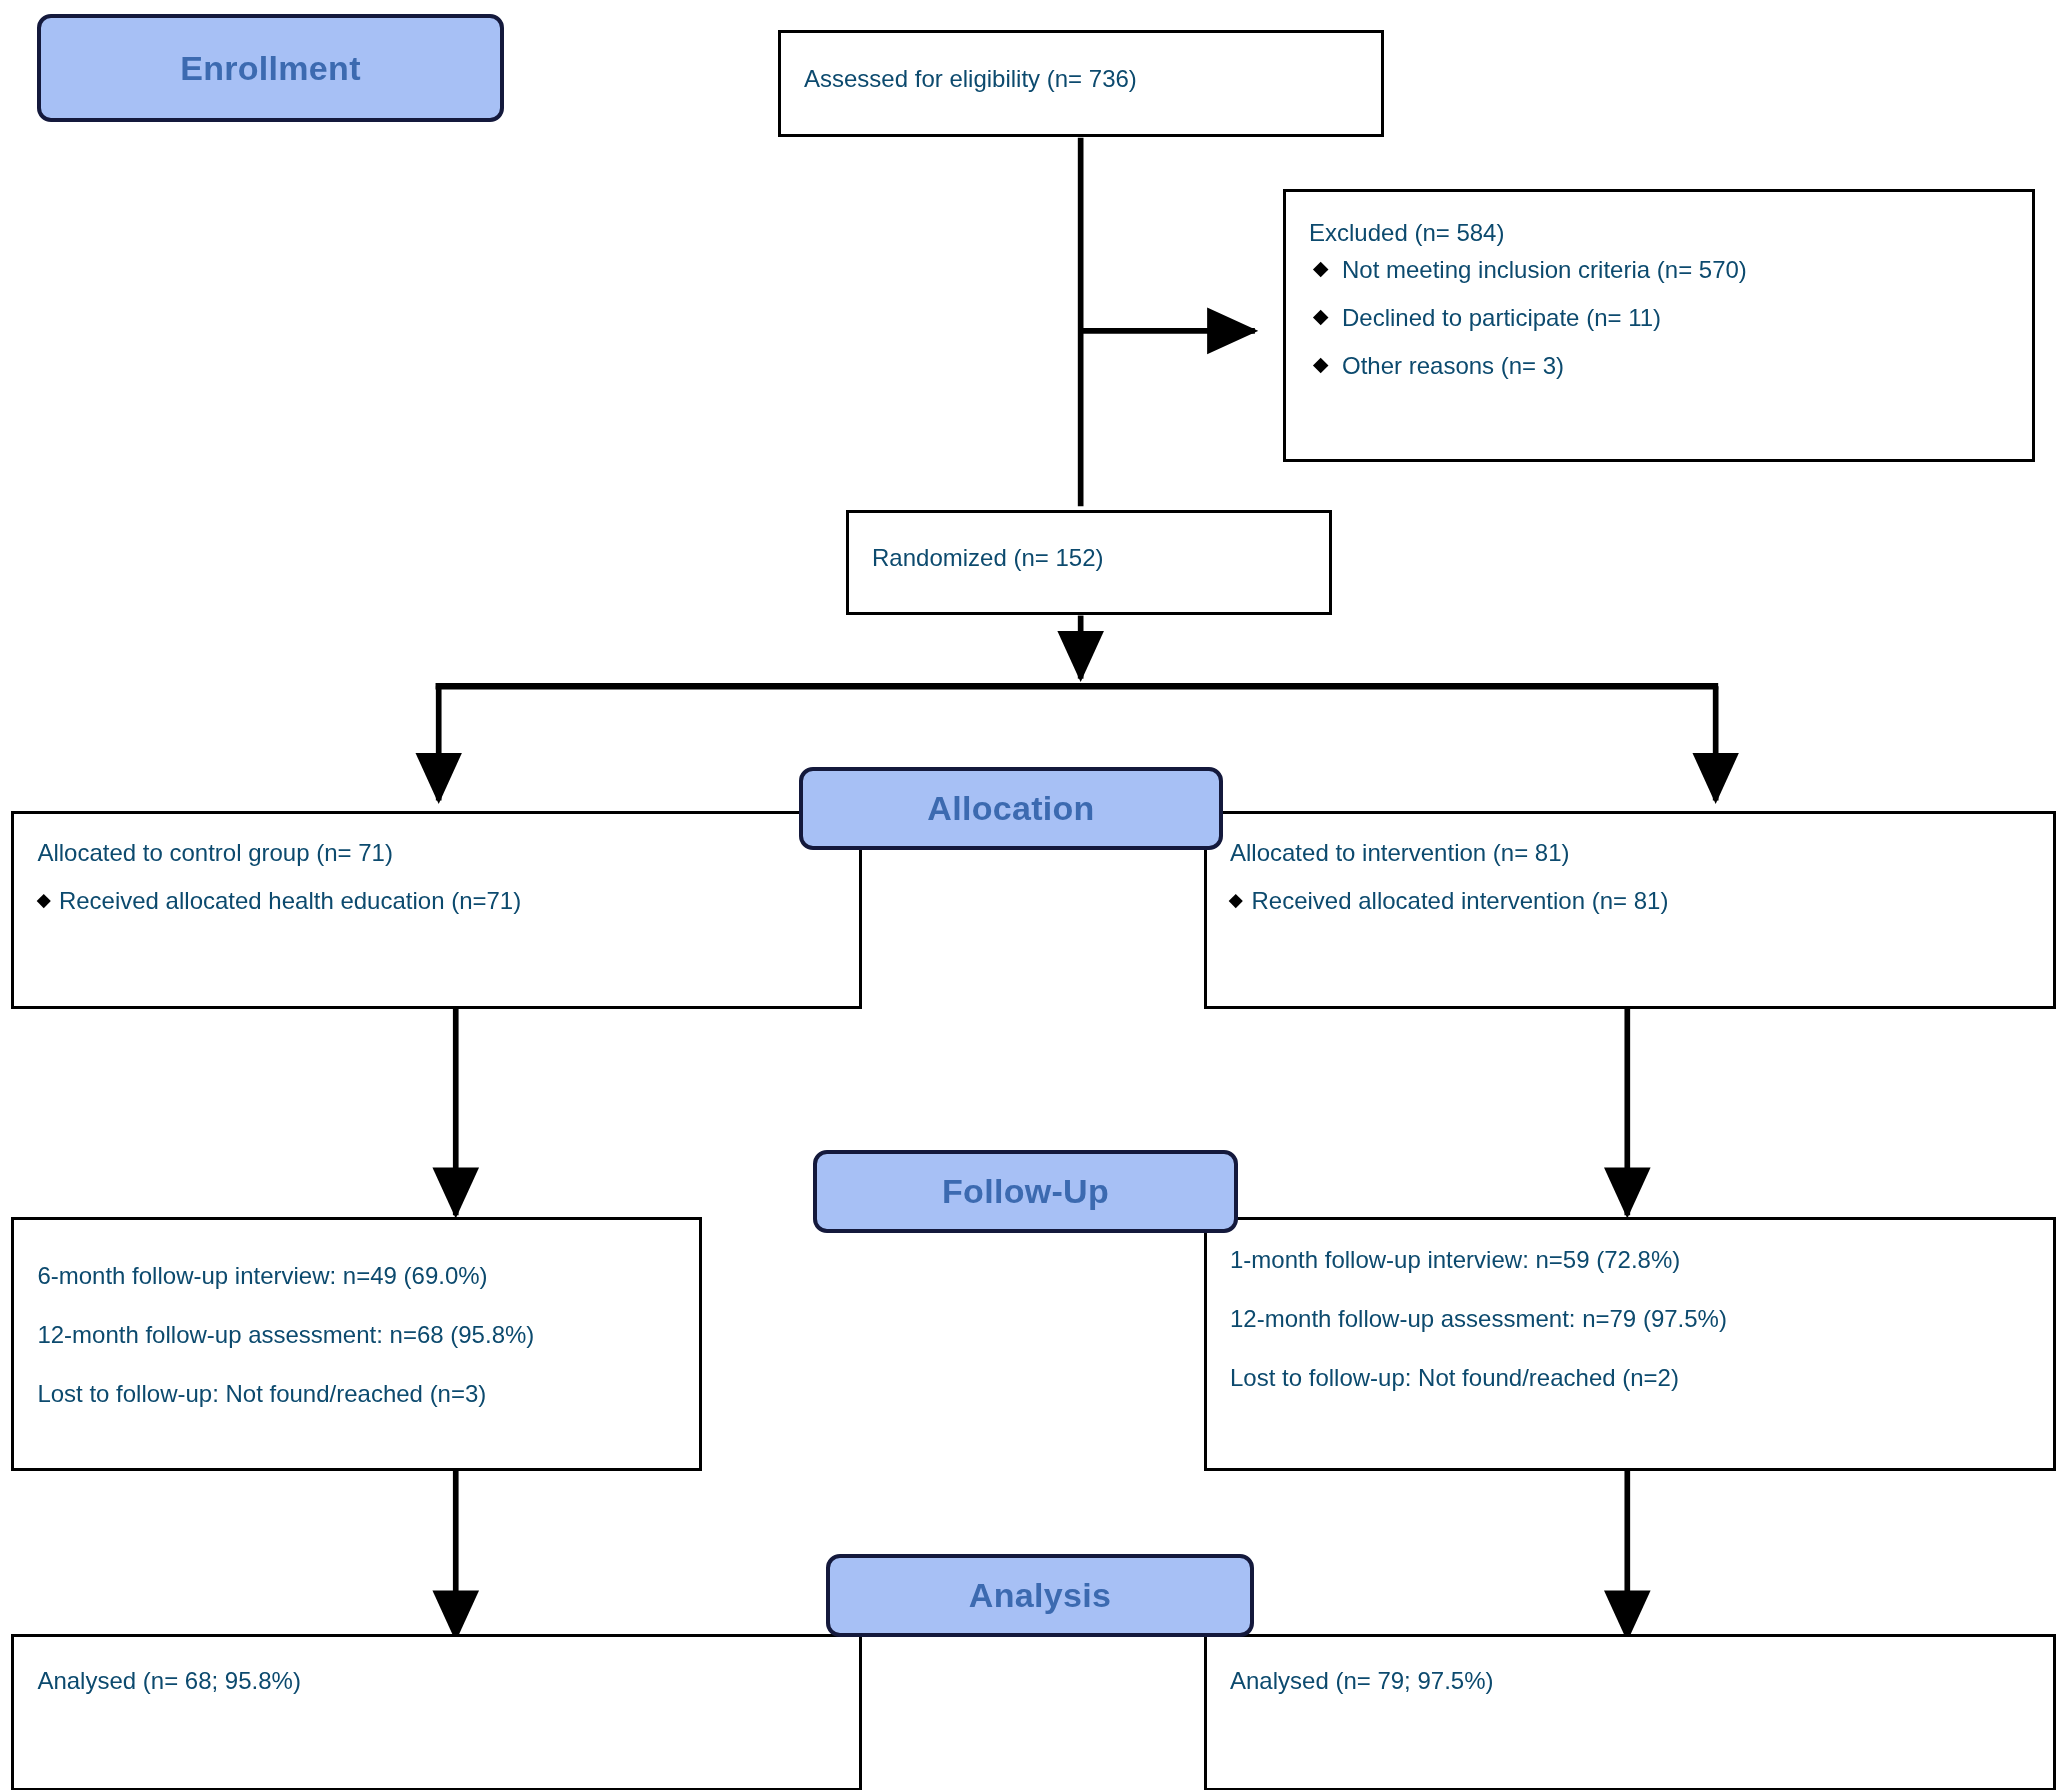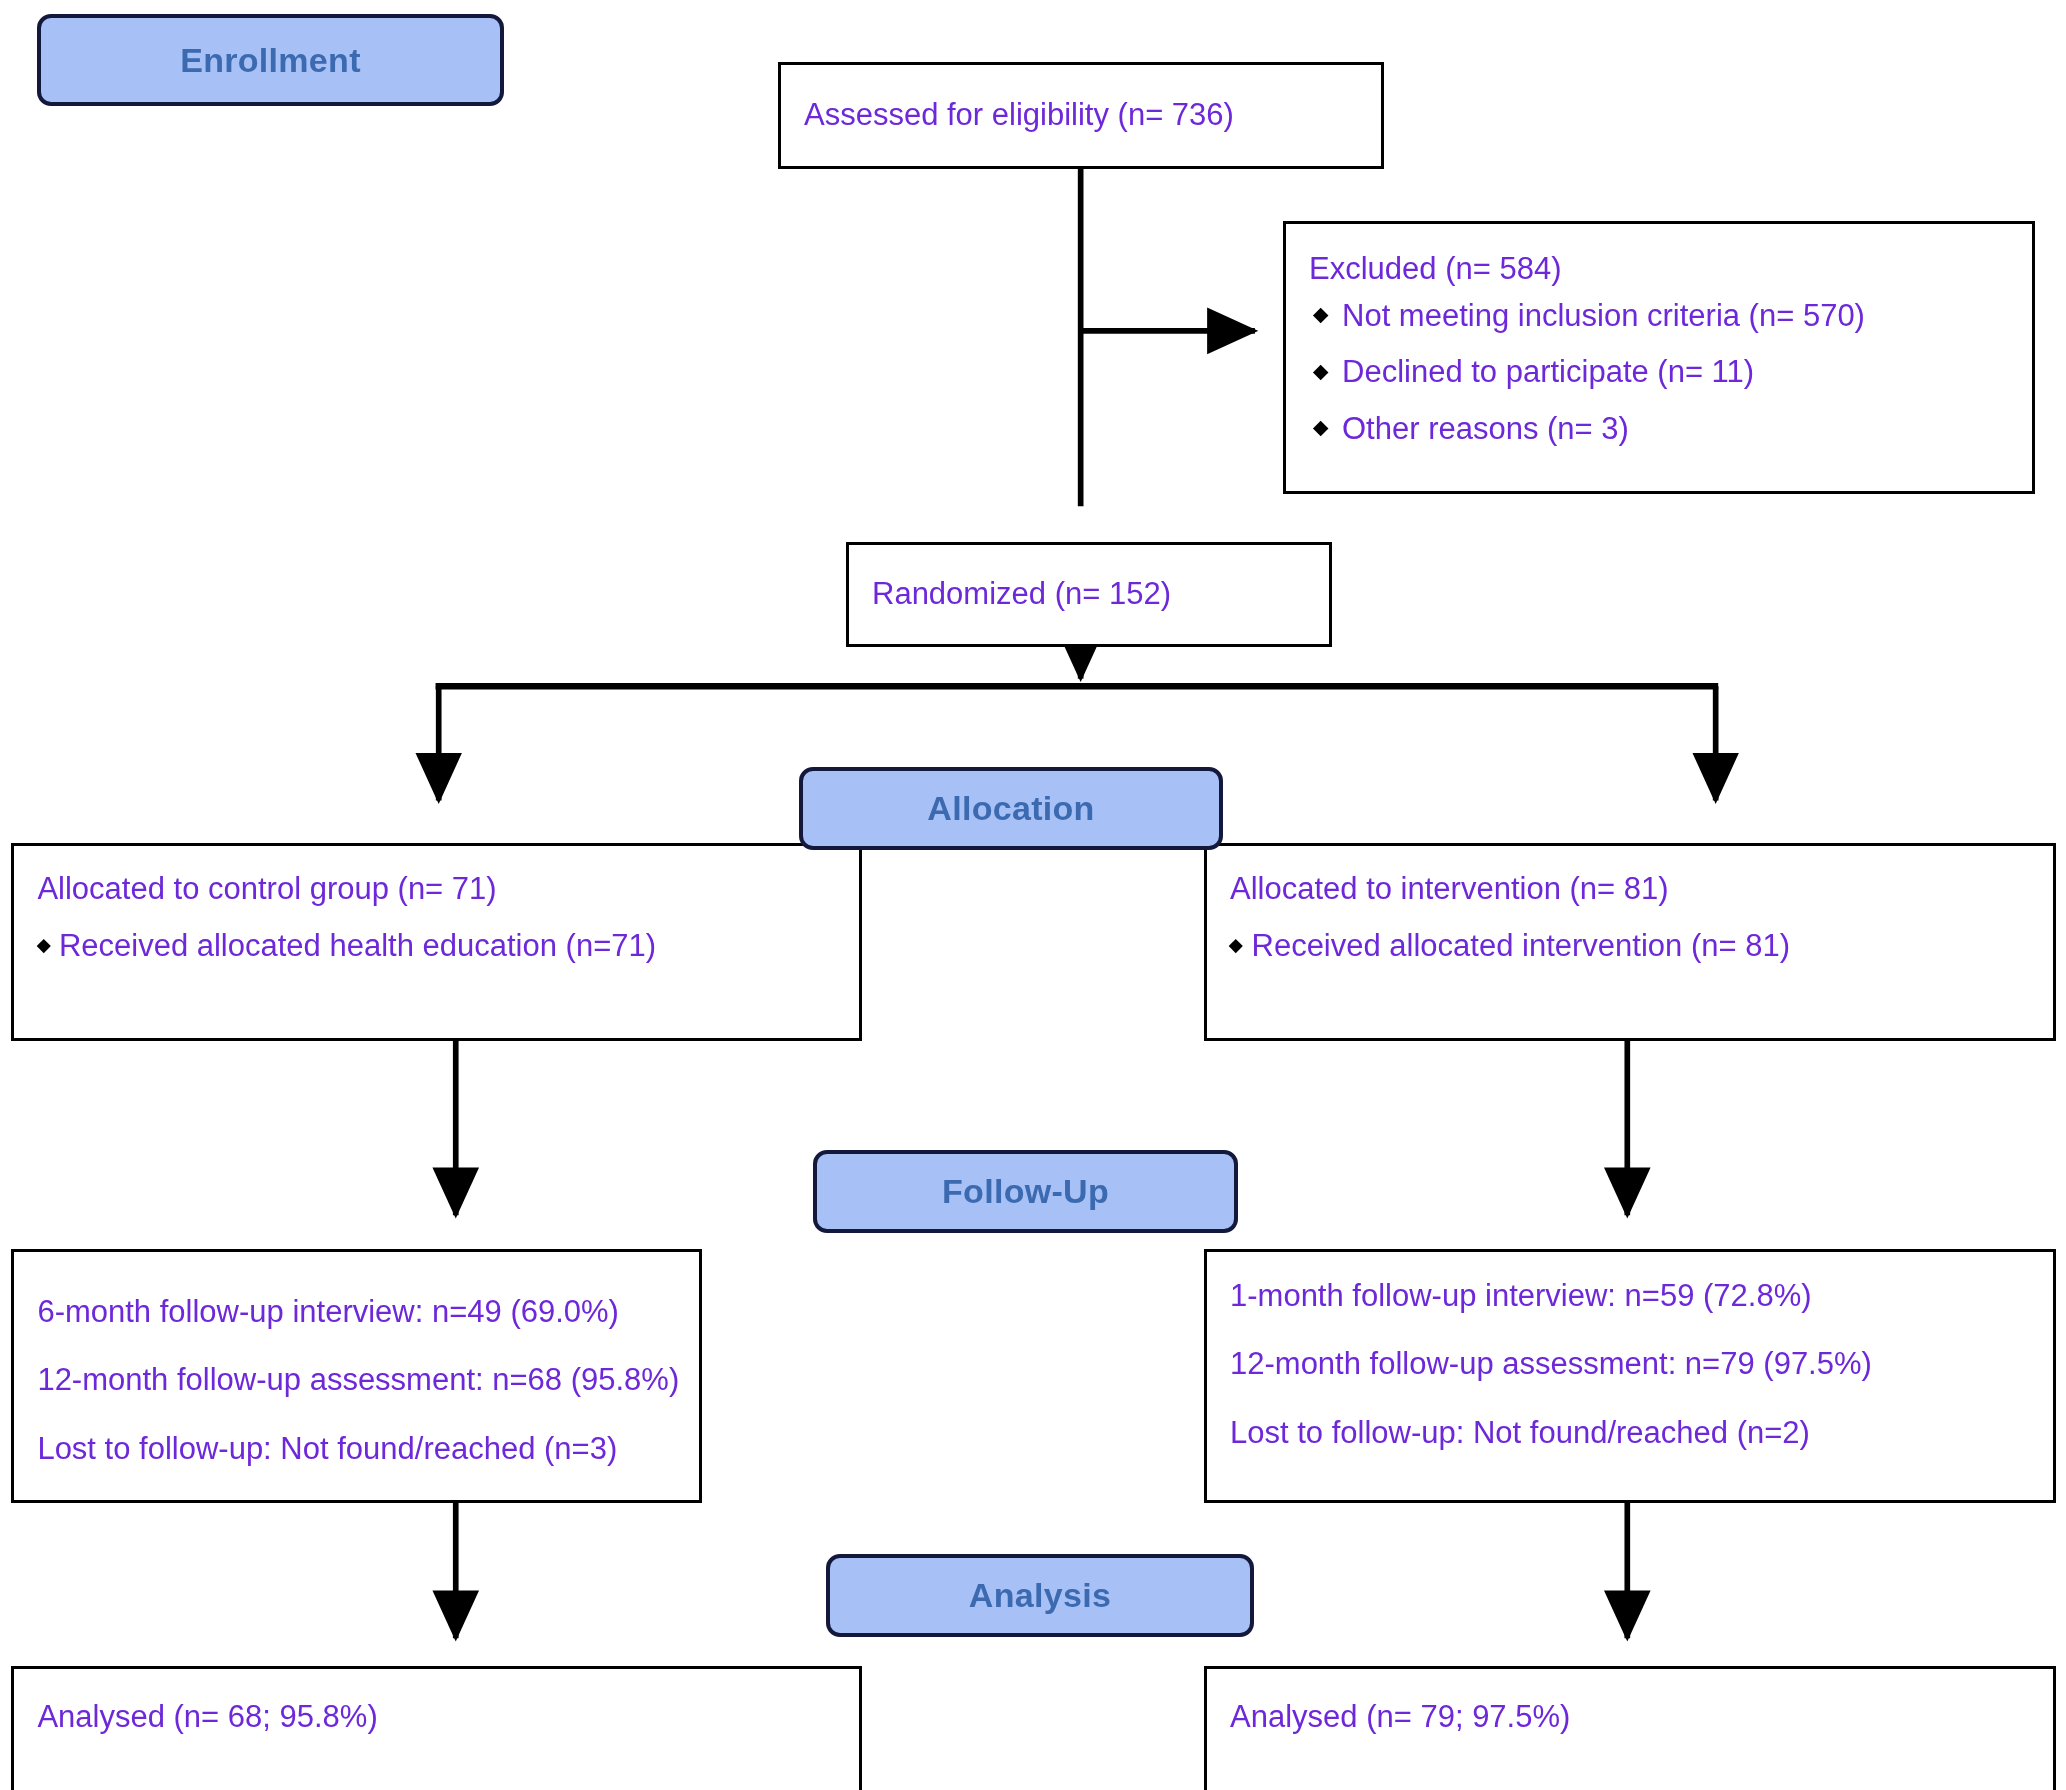--- a/index.html
+++ b/index.html
@@ -30,25 +30,24 @@
   }
 
   
   .node {
     position: absolute;
     box-sizing: border-box;
     background: #ffffff;
     border: 3.8px solid #000000;
     z-index: 2;
     padding: 21.5px 23px 12.6px 23px;
-    color: #6d28d9;
-    font-size: 31px;
+    color: #0c4a6e;
+    font-size: 24px;
     line-height: 1.30;
     font-family: "Liberation Sans", sans-serif;
-    margin-top: 32px;
   }
   .node .line {
     white-space: nowrap;
   }
   .node .line.spaced {
     margin-top: 28px;
   }
 
   
   .bullets {
@@ -127,21 +126,21 @@
 
     <line x1="722" y1="1598" x2="722" y2="1925" stroke="#000000" stroke-width="9" marker-end="url(#arrowhead)"></line>
 
     <line x1="2578" y1="1598" x2="2578" y2="1925" stroke="#000000" stroke-width="9" marker-end="url(#arrowhead)"></line>
 
     <line x1="722" y1="2330" x2="722" y2="2595" stroke="#000000" stroke-width="9" marker-end="url(#arrowhead)"></line>
 
     <line x1="2578" y1="2330" x2="2578" y2="2595" stroke="#000000" stroke-width="9" marker-end="url(#arrowhead)"></line>
   </svg>
 
-  <div class="badge" style="left:37px; top:14px; width:467px; height:92px;">
+  <div class="badge" style="left:37px; top:14px; width:467px; height:108px;">
     <span>Enrollment</span>
   </div>
 
   <div class="node" style="left:778px; top:30px; width:606px; height:107px; padding-top:30px;">
     <div class="line">Assessed for eligibility (n= 736)</div>
   </div>
 
   <div class="node" style="left:1283px; top:189px; width:752px; height:273px; padding-top:25px;">
     <div class="line">Excluded  (n= 584)</div>
     <ul class="bullets">

